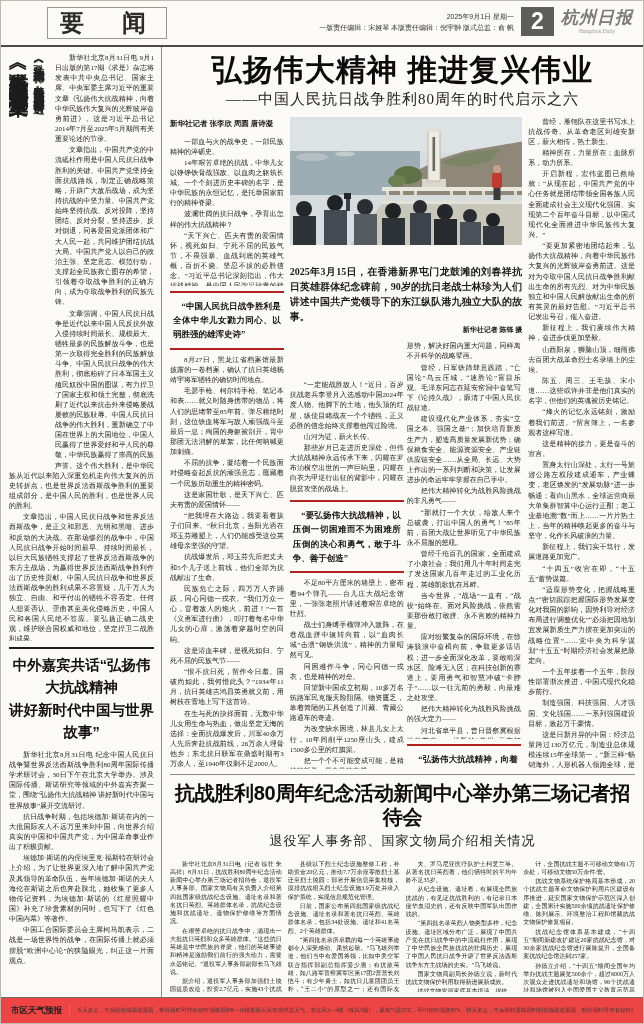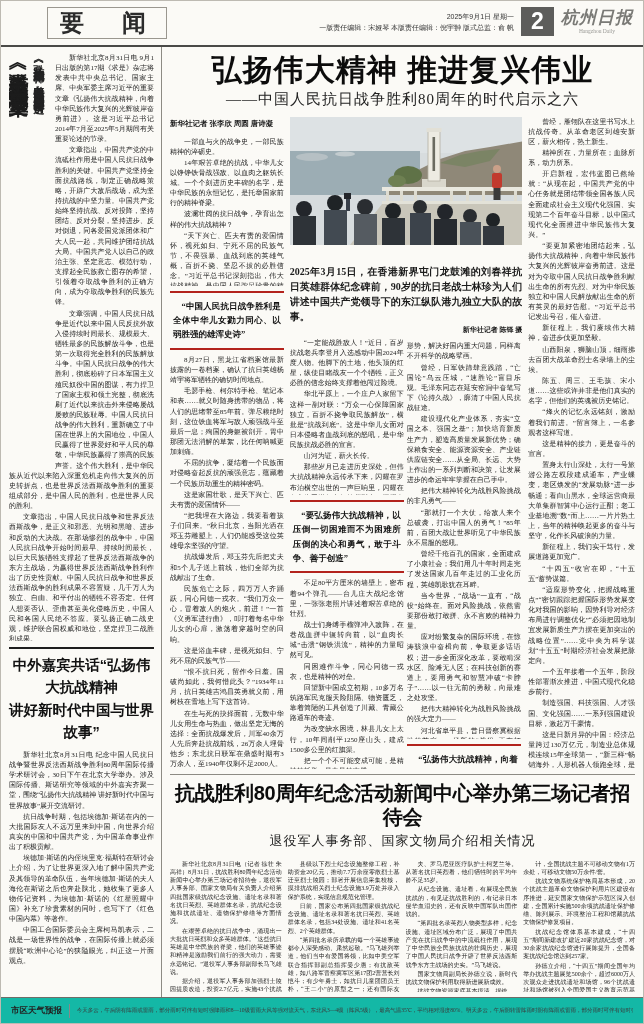--- a/index.html
+++ b/index.html
@@ -60,21 +60,21 @@
   .c2,.c3{width:114px;overflow:hidden;}
   
   .a3{border-top:1px solid #8d8b84;margin-top:5px;padding-top:4px;}
   .h2{font-size:20px;font-weight:900;text-align:center;margin:2px 0 3px 0;color:#0c0c0c;
       font-family:"Liberation Sans",sans-serif;letter-spacing:-0.3px;line-height:1.2;}
   .a3sub{font-size:13px;text-align:center;letter-spacing:1px;color:#222;margin:0 0 10px 0;}
   .a3cols{display:flex;gap:6px;height:132px;overflow:hidden;}
   .a3cols>div{flex:1;overflow:hidden;}
   
   .ftr{position:absolute;left:0;right:0;bottom:0;height:26px;border-top:1px solid #6f6d68;
-       display:flex;align-items:center;padding:0 10px;box-sizing:border-box;background:#14b8a6;}
+       display:flex;align-items:center;padding:0 10px;box-sizing:border-box;background:#ef4444;}
   .ftr-label{font-size:8.5px;font-weight:900;white-space:nowrap;color:#222;}
   .ftr-div{width:1px;height:14px;background:#888;margin:0 7px;}
   .ftr-text{font-size:5.5px;color:#3a3a3a;white-space:nowrap;overflow:hidden;}
 </style>
 </head>
 <body>
 
 <div class="page">
 
   <div class="hdr">
@@ -195,21 +195,20 @@
               <circle cx="203" cy="103" r="7" fill="#1f2326"></circle>
                 <rect x="193" y="109" width="21" height="19" fill="#33383e"></rect>
             </svg>
           </figure>
           <div class="caption">2025年3月15日，在香港新界屯门龙鼓滩的刘春祥抗日英雄群体纪念碑前，90岁的抗日老战士林珍为人们讲述中国共产党领导下的东江纵队港九独立大队的故事。</div>
           <div class="credit">新华社记者 陈铎 摄</div>
           <div class="midcols">
             <div class="c2 t7">
               <div class="clip158">
                   <p class="para">“一定能战胜敌人！”近日，百岁抗战老兵李登月入选感动中国2024年度人物。他脚下的土地，他头顶的红星，纵使目睹战友一个个牺牲，正义必胜的信念始终支撑着他闯过险境。</p>
-                  <p class="para">华北平原上，一个庄户人家留下这样一副对联：“万众一心保障国家独立，百折不挠争取民族解放”，横批是“抗战到底”。这是中华儿女面对日本侵略者血战到底的怒吼，是中华民族抗战必胜的宣言。</p>
                   <p class="para">山河为证，薪火长传。</p>
                   <p class="para">那些岁月已走进历史深处，但伟大抗战精神永远传承下来，闪耀在罗布泊横空出世的一声巨响里，闪耀在白衣为甲逆行出征的背影中，闪耀在脱贫攻坚的战场上。</p>
                 </div>
               <div class="quote">“要弘扬伟大抗战精神，以压倒一切困难而不为困难所压倒的决心和勇气，敢于斗争、善于创造”</div>
               <div>
                   <p class="para">不足80平方厘米的墙壁上，密布着94个弹孔——台儿庄大战纪念馆里，一张张老照片讲述着艰苦卓绝的壮烈。</p>
                   <p class="para">战士们身缚手榴弹冲入敌阵，在巷战血拼中辗转向前，以“血肉长城”击溃“钢铁洪流”，精神的力量昭然可见。</p>
                   <p class="para">同困难作斗争，同心同德一戎衣，也是精神的对垒。</p>
                   <p class="para">回望新中国成立初期，10多万名筑路军民克服天险阻隔、物资匮乏，靠着简陋的工具创造了川藏、青藏公路通车的奇迹。</p>
                   <p class="para">为改变缺水困境，林县儿女上太行，10年间削平1250座山头，建成1500多公里的红旗渠。</p>

